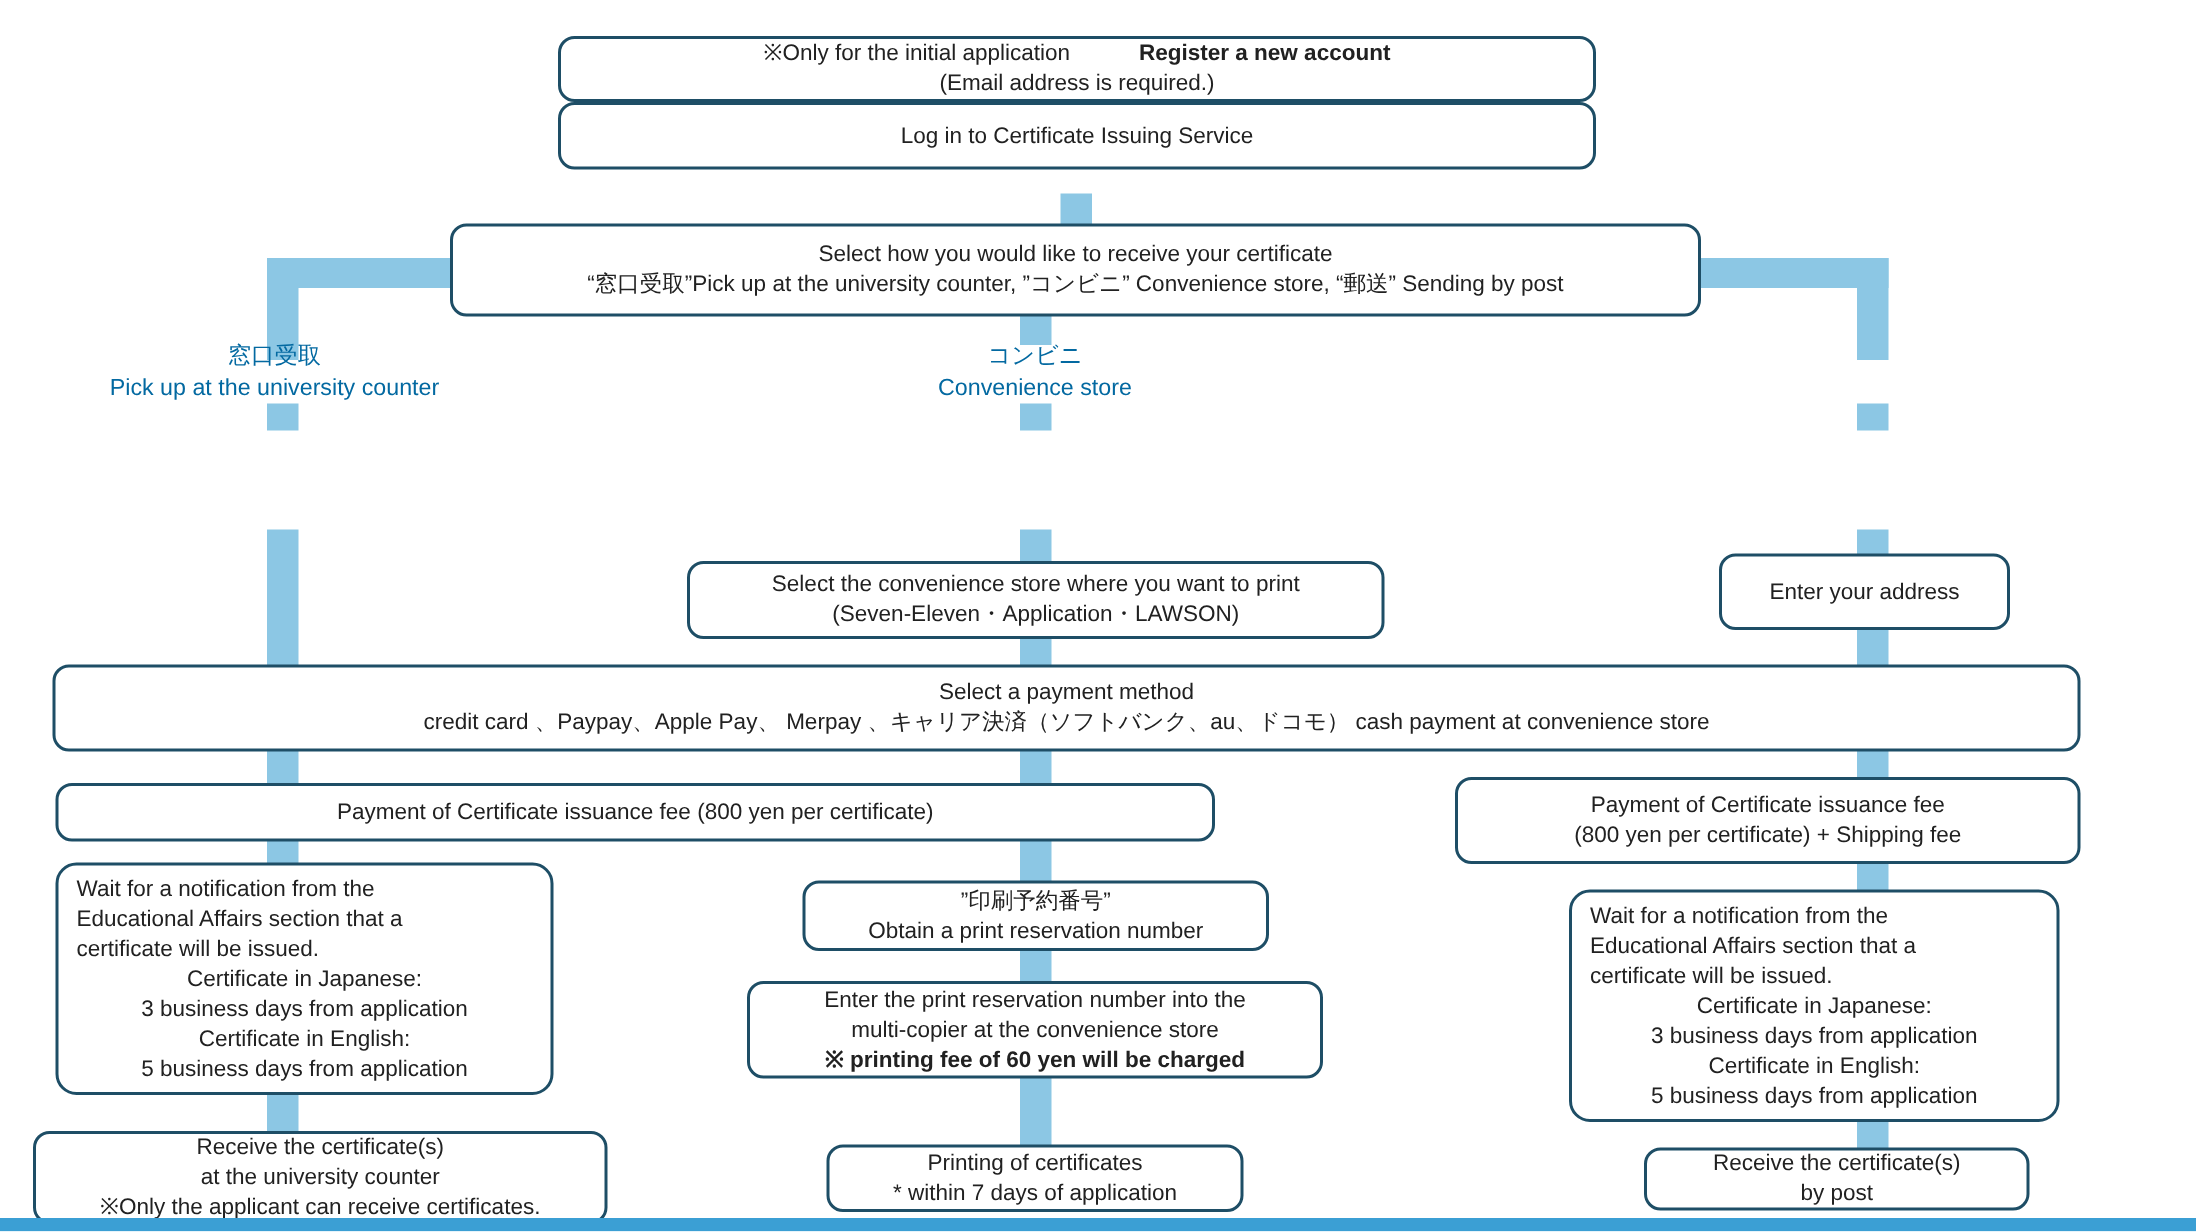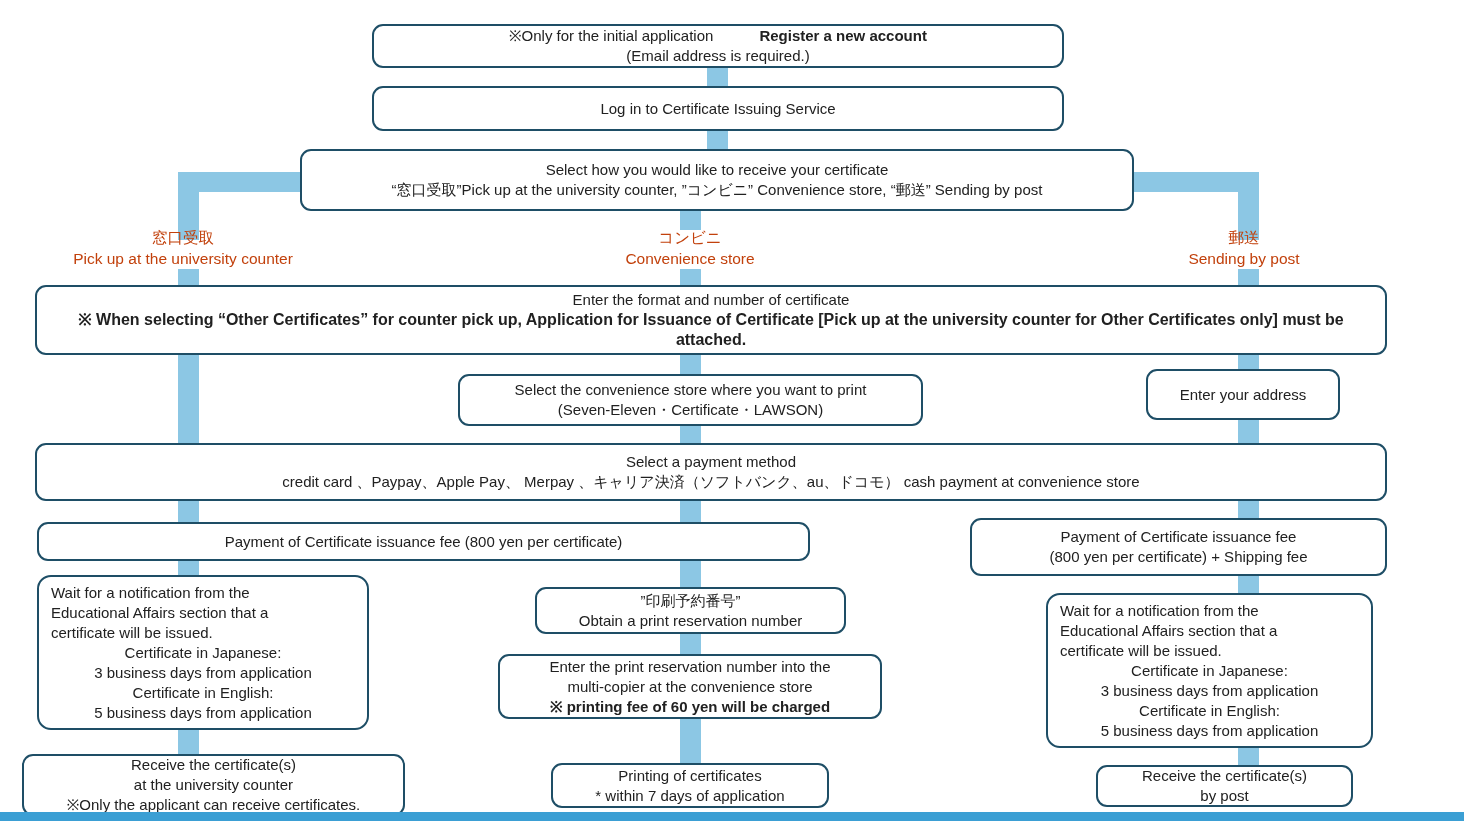--- a/index.html
+++ b/index.html
@@ -13,21 +13,21 @@
     box-sizing:border-box;display:flex;flex-direction:column;justify-content:center;align-items:center;
     text-align:center;font-size:15px;line-height:20px;color:#212121;padding:2px 8px;
   }
   .box .ln{width:100%;}
   .b{font-weight:bold;}
   .big{font-size:16px;}
   .row{display:flex;gap:46px;justify-content:center;align-items:baseline;width:100%;}
   .waitbox{align-items:stretch;padding:8px 12px;border-radius:14px;}
   .wait-top{text-align:left;}
   .wait-sub{text-align:center;}
-  .blabel{position:absolute;text-align:center;font-size:15.5px;line-height:21px;color:#c2410c;}
+  .blabel{position:absolute;text-align:center;font-size:15.5px;line-height:21px;color:#0369a1;}
   .bottom-bar{position:absolute;left:0;width:1464px;height:9px;background:#3b9fd4;}
 </style>
 </head>
 <body>
 
 <div class="stage">
 
   <div class="conn" style="left:707px;top:66px;width:21px;height:22px"></div>
   <div class="conn" style="left:707px;top:129px;width:21px;height:22px"></div>
 
@@ -62,50 +62,42 @@
   <div class="conn" style="left:1238px;top:746px;width:21px;height:21px"></div>
 
   <div class="box" style="left:372px;top:24px;width:692px;height:44px">
     <div class="row">
       <span>※Only for the initial application</span>
       <span class="b">Register a new account</span>
     </div>
     <div class="ln">(Email address is required.)</div>
   </div>
 
-  <div class="box" style="left:372px;top:86px;width:692px;height:45px">
+  <div class="box" style="left:372px;top:68px;width:692px;height:45px">
     <div class="ln">Log in to Certificate Issuing Service</div>
   </div>
 
   <div class="box" style="left:300px;top:149px;width:834px;height:62px">
     <div class="ln">Select how you would like to receive your certificate</div>
     <div class="ln">“窓口受取”Pick up at the university counter, ”コンビニ” Convenience store, “郵送” Sending by post</div>
   </div>
 
   <div class="blabel" style="left:33px;top:227px;width:300px">
     <div>窓口受取</div>
     <div>Pick up at the university counter</div>
   </div>
   <div class="blabel" style="left:570px;top:227px;width:240px">
     <div>コンビニ</div>
     <div>Convenience store</div>
   </div>
-  <div class="blabel" style="left:1144px;top:227px;width:200px">
-    <div>郵送</div>
-    <div>Sending by post</div>
-  </div>
 
-  <div class="box" style="left:35px;top:285px;width:1352px;height:70px">
-    <div class="ln">Enter the format and number of certificate</div>
-    <div class="ln b big">※ When selecting “Other Certificates” for counter pick up, Application for Issuance of Certificate [Pick up at the university counter for Other Certificates only] must be attached.</div>
-  </div>
 
   <div class="box" style="left:458px;top:374px;width:465px;height:52px">
     <div class="ln">Select the convenience store where you want to print</div>
-    <div class="ln">(Seven-Eleven・Certificate・LAWSON)</div>
+    <div class="ln">(Seven-Eleven・Application・LAWSON)</div>
   </div>
 
   <div class="box" style="left:1146px;top:369px;width:194px;height:51px">
     <div class="ln">Enter your address</div>
   </div>
 
   <div class="box" style="left:35px;top:443px;width:1352px;height:58px">
     <div class="ln">Select a payment method</div>
     <div class="ln">credit card 、Paypay、Apple Pay、 Merpay 、キャリア決済（ソフトバンク、au、ドコモ） cash payment at convenience store</div>
   </div>

